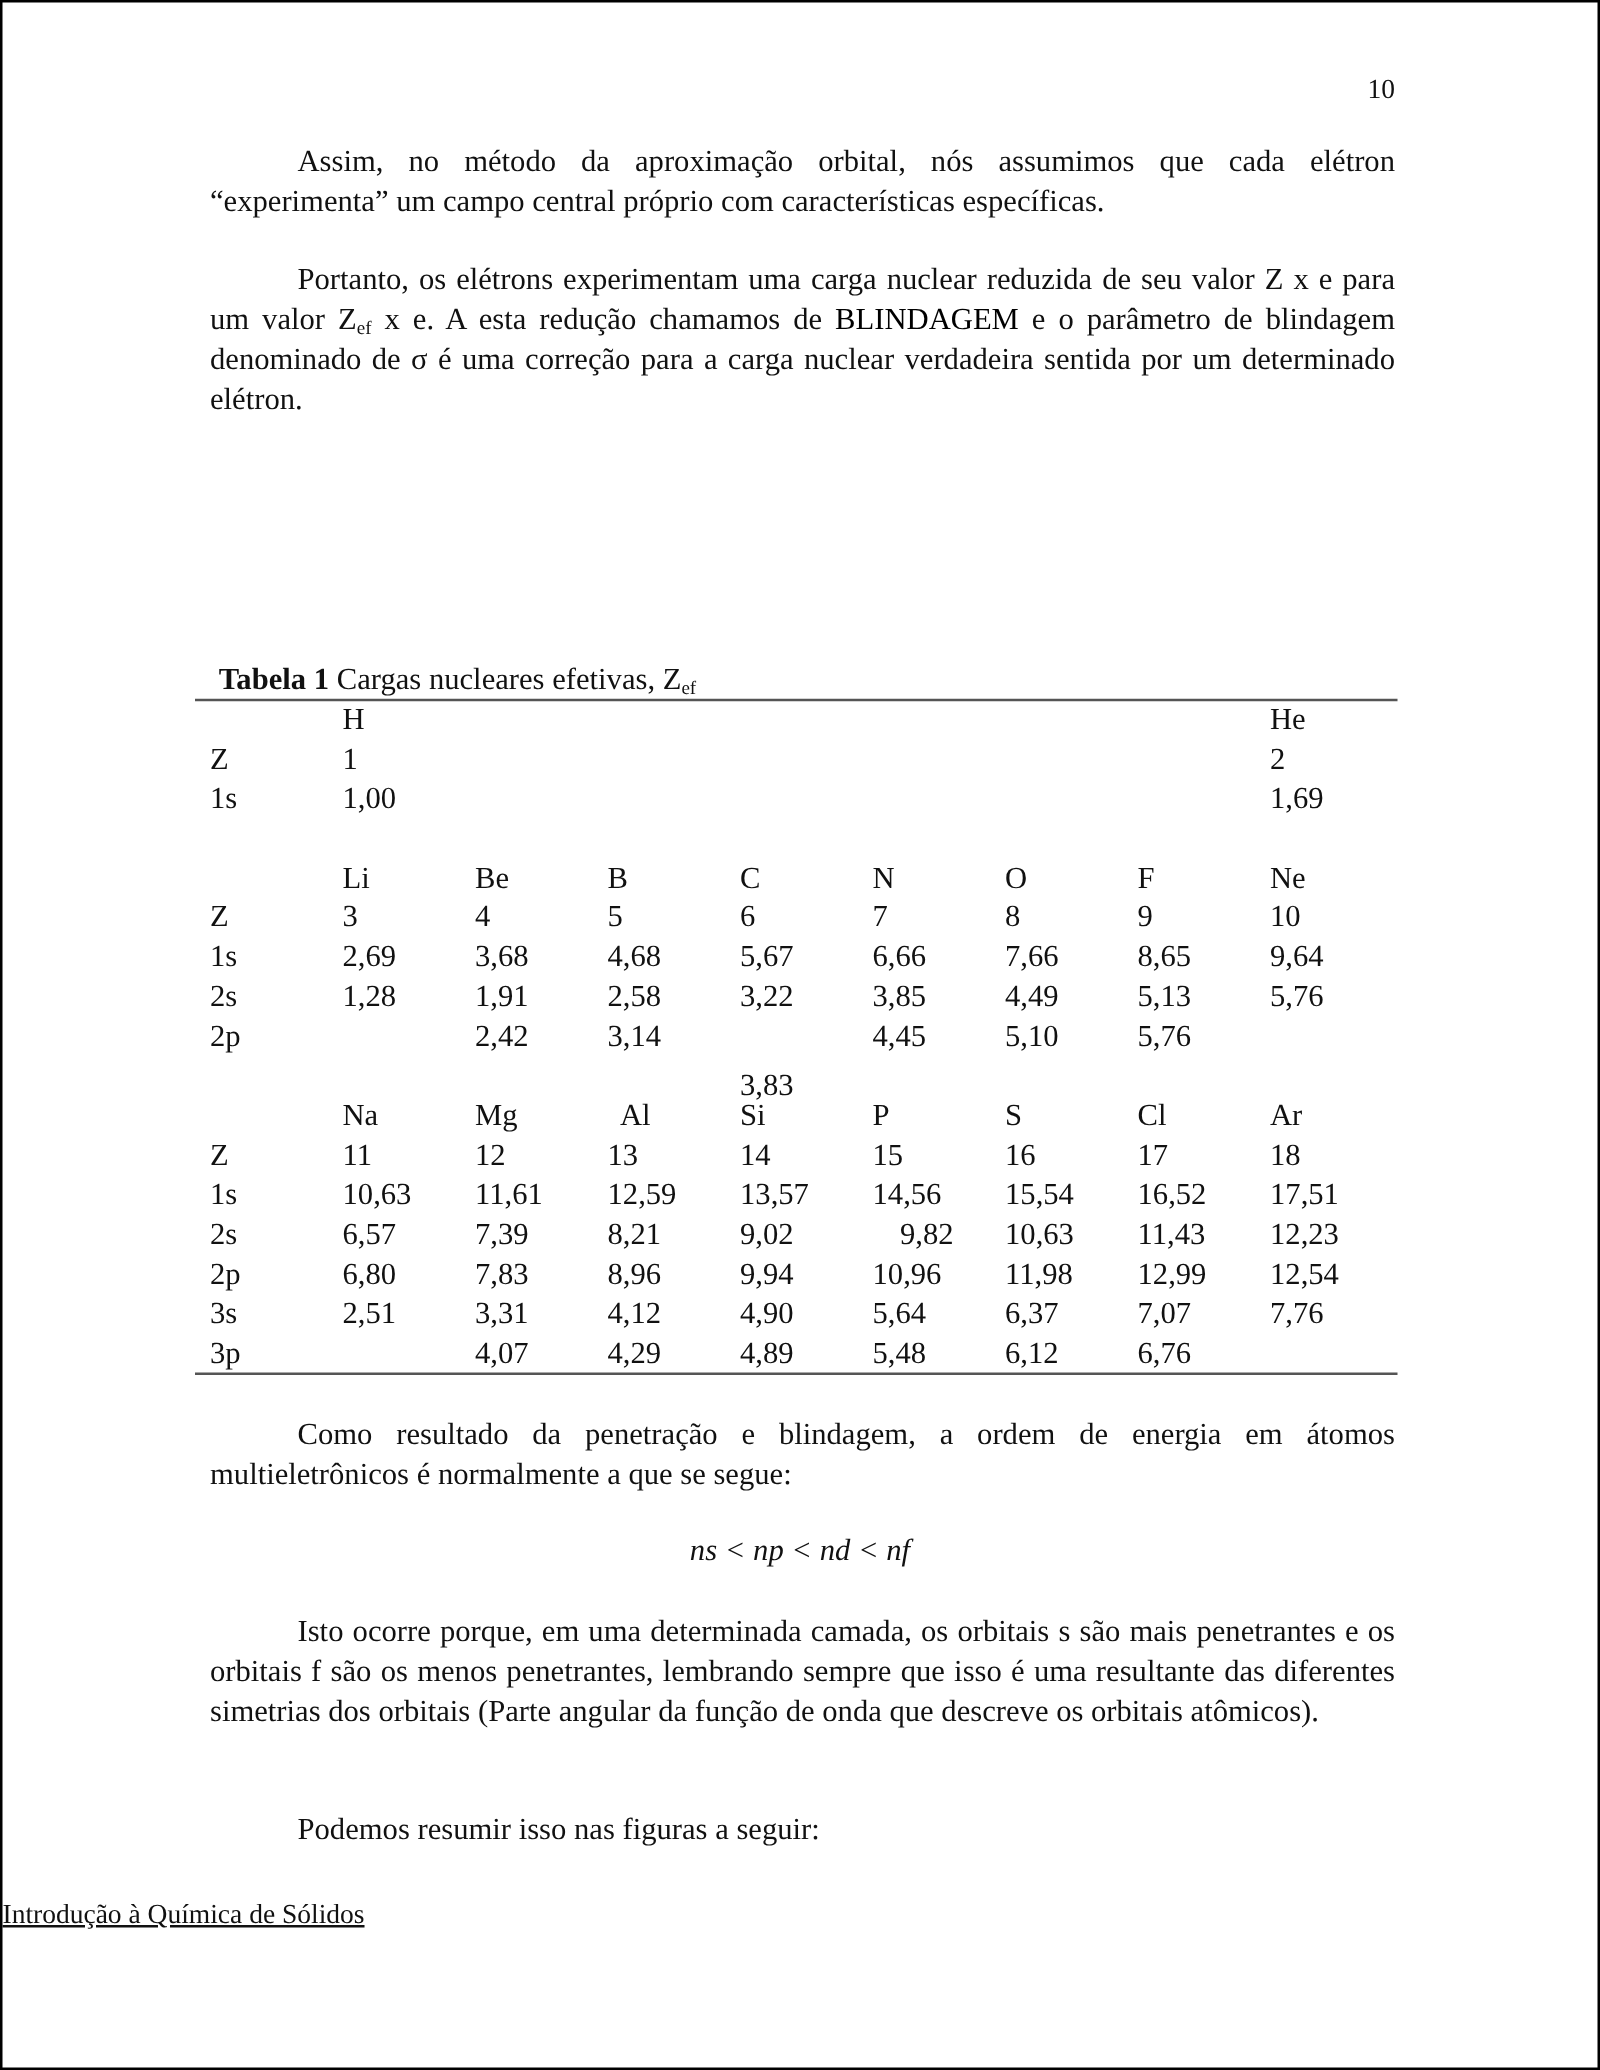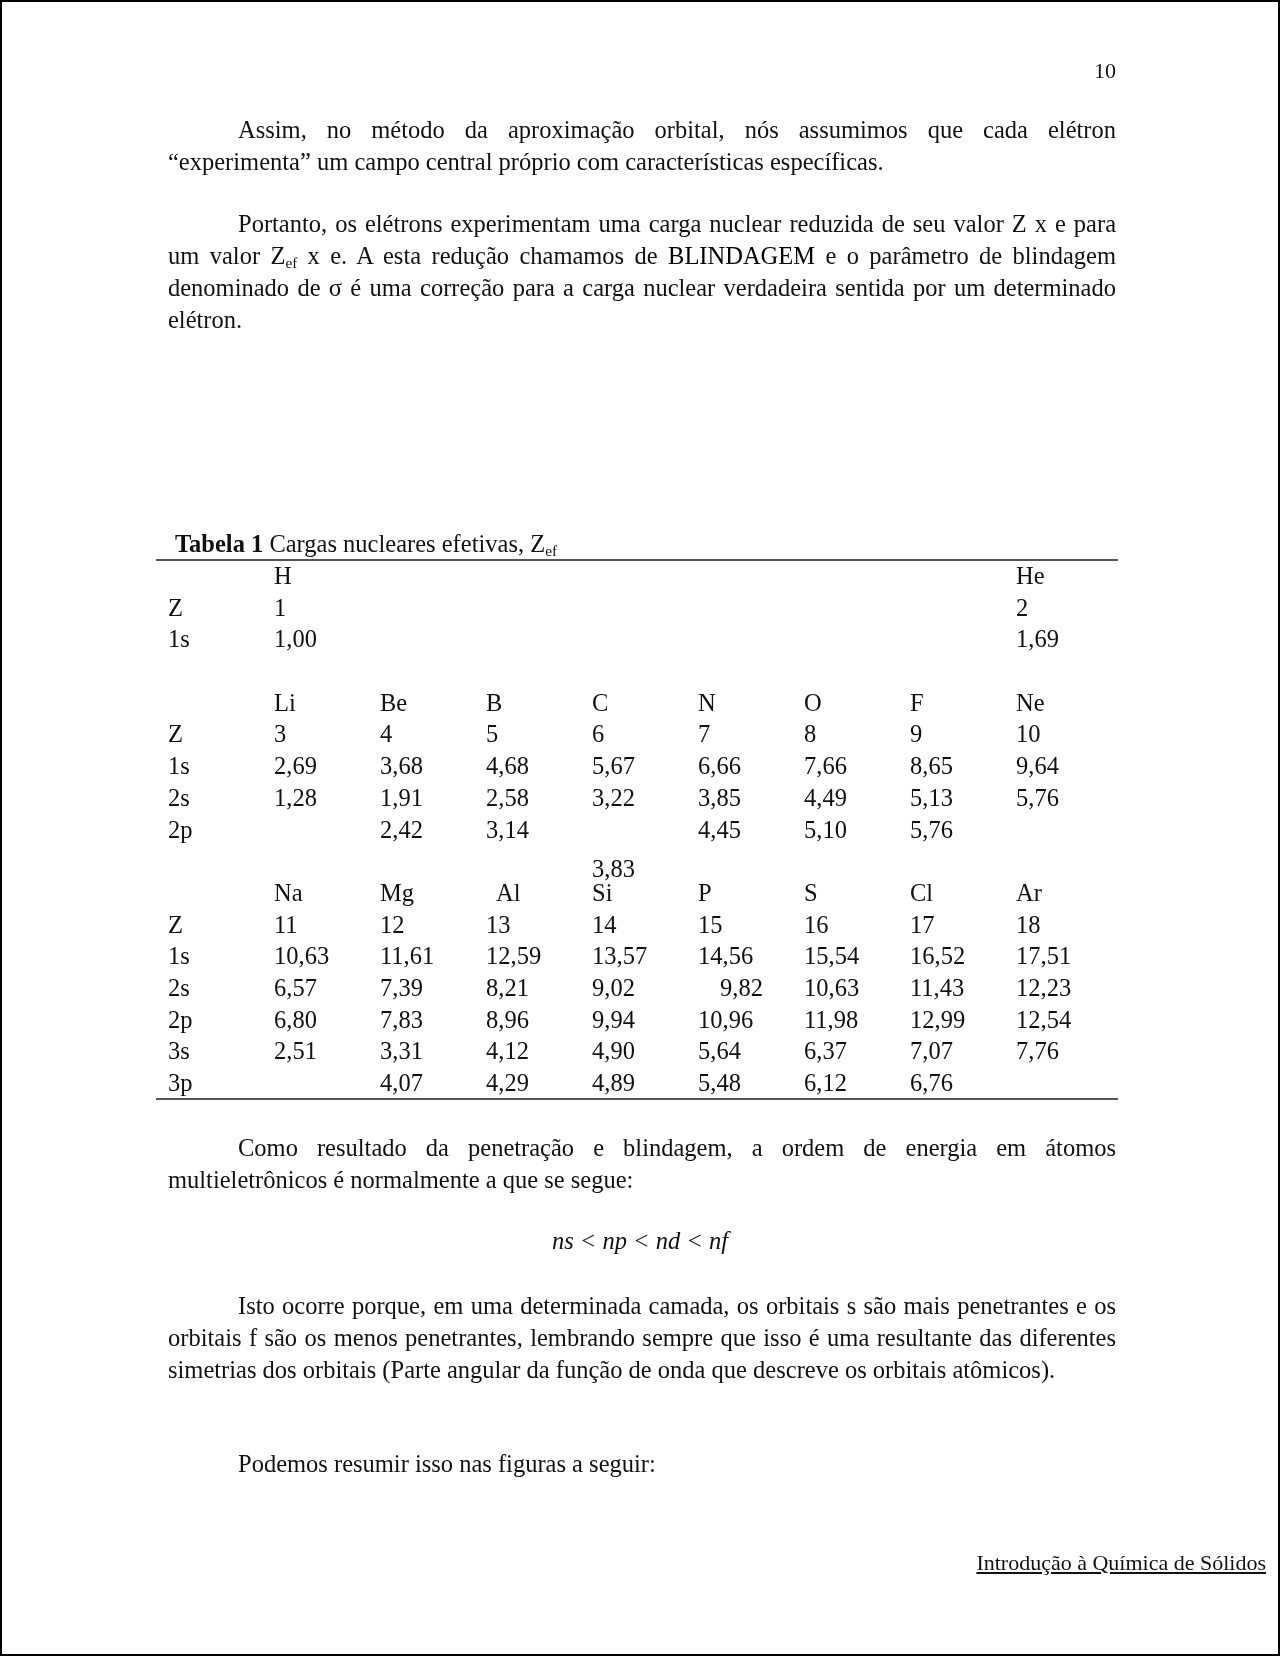--- a/index.html
+++ b/index.html
@@ -47,22 +47,22 @@
     position: absolute; left: 154px; width: 962px; height: 2px; background: #555;
   }
   .ztable {
     position: absolute; left: 154px; top: 560px; width: 962px;
     font-size: 24.5px;
   }
   .zrow { height: 31.7px; position: relative; white-space: nowrap; }
   .zrow .cell { position: absolute; top: 0; }
   .zgap { height: 31.7px; }
   .footer-title {
-    position: absolute; top: 1516px; left: 12px; width: 1252px; text-align: right;
-    font-size: 22px; text-decoration: underline; margin-top: 32px;
+    position: absolute; top: 1516px; left: 0; width: 1252px; text-align: left;
+    font-size: 22px; text-decoration: underline;
   }
 </style>
 </head>
 <body>
 
 <div class="page">
 
   <div class="page-num">10</div>
 
   <div class="para" style="top:112px;">

